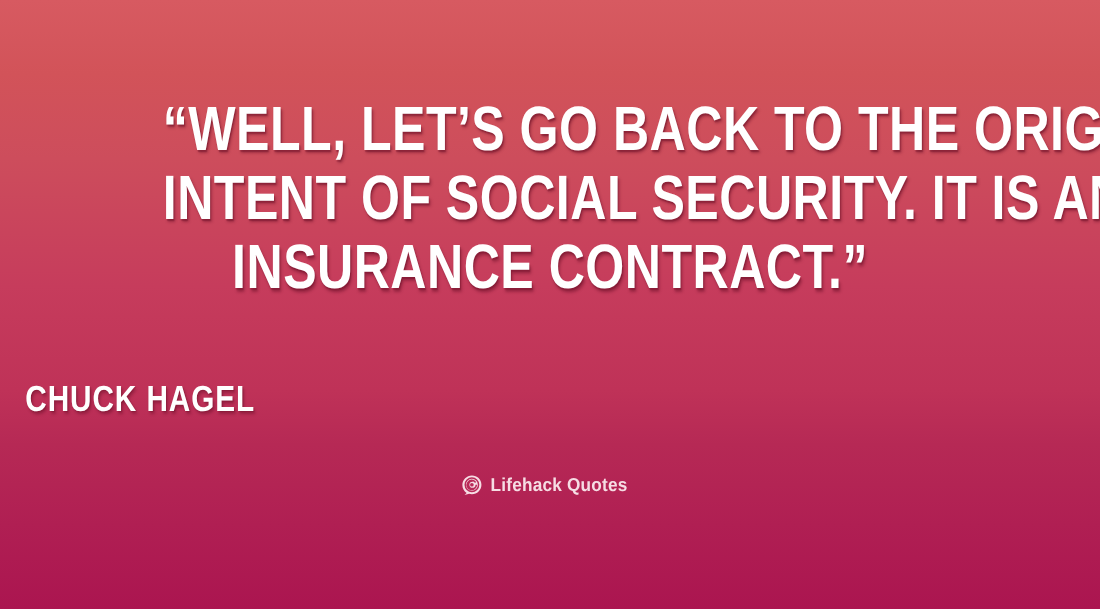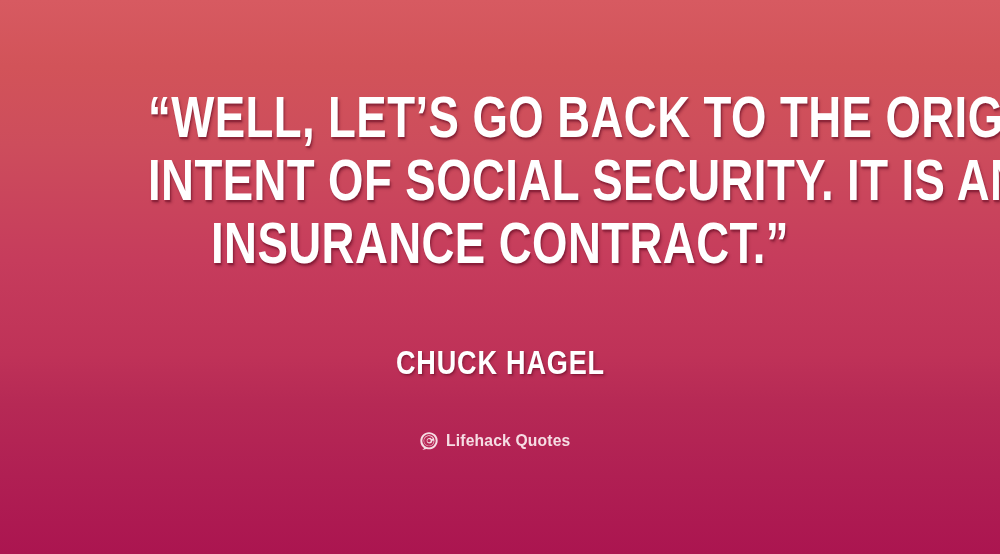--- a/index.html
+++ b/index.html
@@ -55,21 +55,21 @@
       2px 3px 3px rgba(96, 10, 34, 0.42),
       1px 2px 1px rgba(96, 10, 34, 0.30);
   }
 
   
   .quote-author-wrap {
     position: absolute;
     left: 0;
     right: 0;
     top: 344px;
-    text-align: center;
+    text-align: left;
   }
 
   .quote-author {
     display: inline-block;
     color: #ffffff;
     font-weight: 700;
     font-size: 33px;
     line-height: 38px;
     letter-spacing: 1px;
     text-transform: uppercase;

